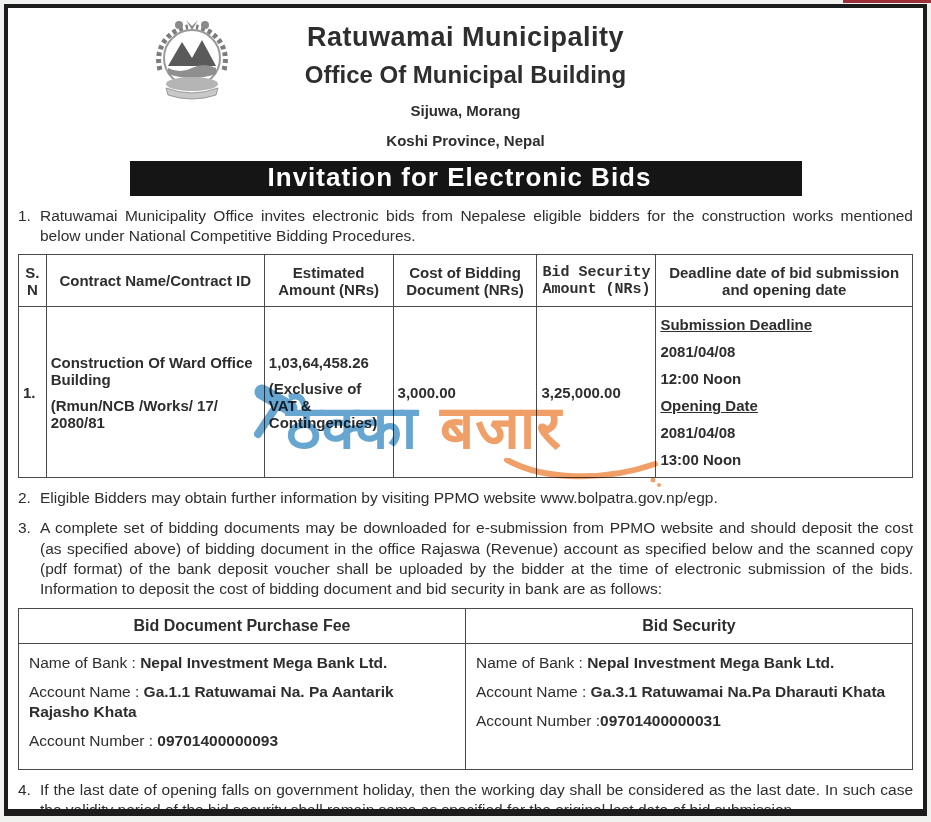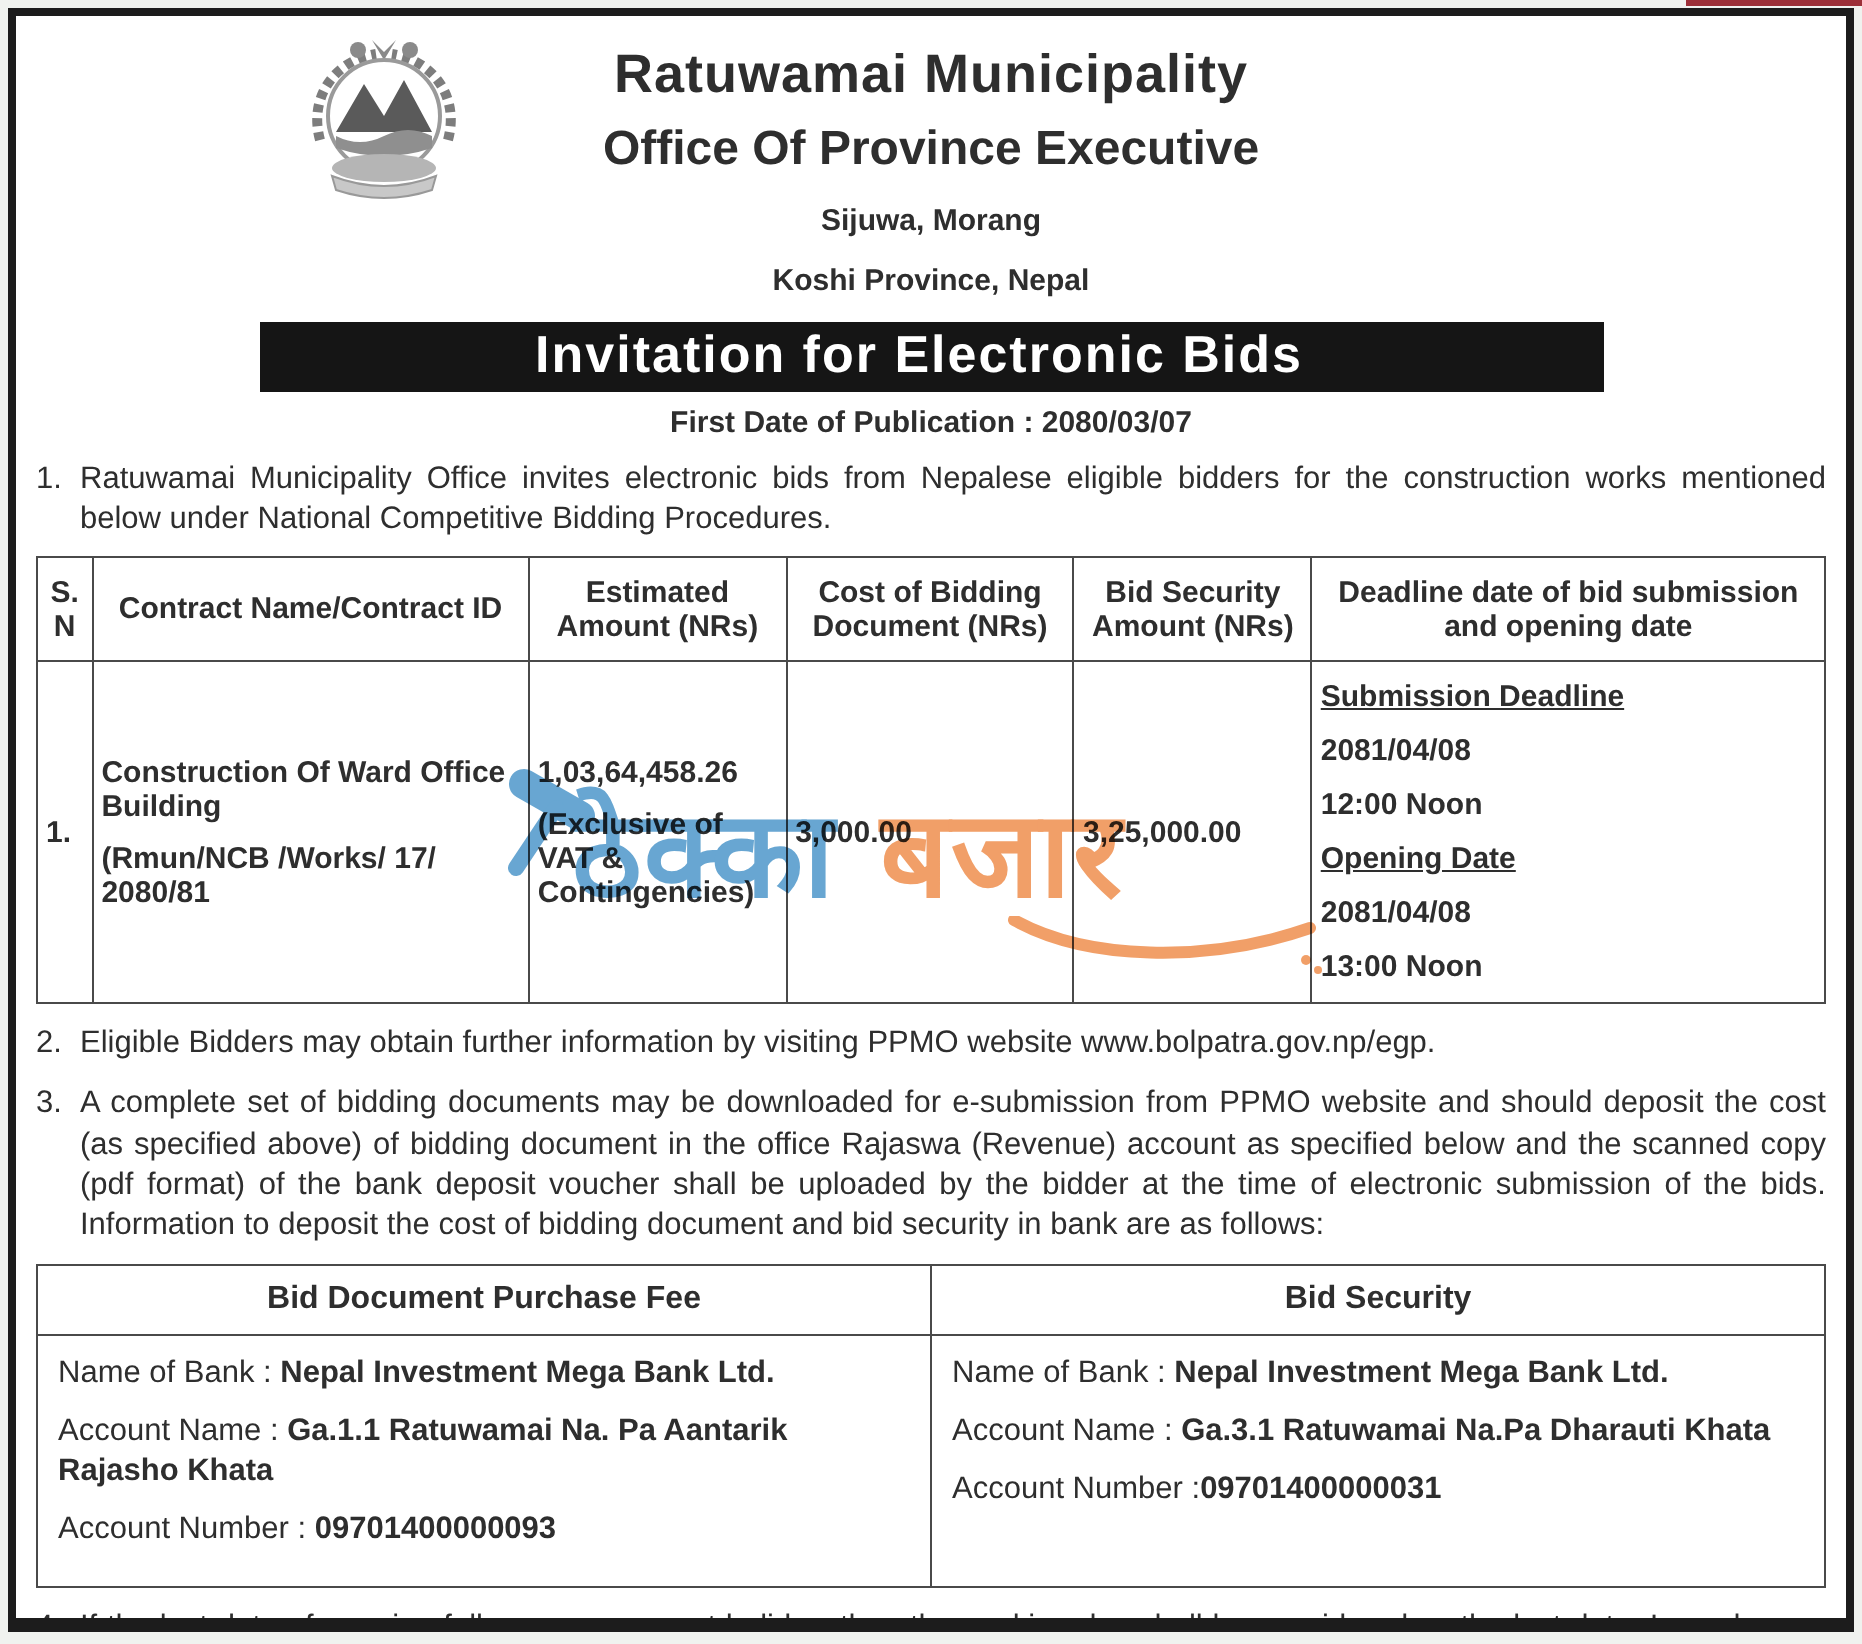--- a/index.html
+++ b/index.html
@@ -26,21 +26,21 @@
   .item .num { width:22px; flex:none; }
   .item .txt { flex:1; text-align:justify; }
 
   
   table { border-collapse:collapse; width:100%; }
   .bid-table { margin-top:8px; }
   .bid-table th, .bid-table td { border:1.5px solid #4a4a4a; font-size:15px; }
   .bid-table th { font-weight:bold; text-align:center; padding:6px 4px; height:52px; }
   .bid-table td { text-align:left; vertical-align:middle; height:171px; padding:4px;font-weight:bold; }
   .c-sn { width:3.1%; } .c-name { width:24.4%; } .c-amt { width:14.4%; }
-  .c-cost { width:16.1%; } .c-sec { width:13.3%; } .c-dl { width:28.7%; }
+  .c-cost { width:16.1%; } .c-sec { width:13.3%;font-family:Liberation Mono, monospace; } .c-dl { width:28.7%; }
   .gap8 { height:9px; }
   .dl-line { line-height:27px; }
   .underline { text-decoration:underline; }
 
   
   .watermark { position:absolute; left:248px; top:378px; width:420px; height:110px;
                pointer-events:none; mix-blend-mode:multiply; opacity:.92; }
   .wm-gavel { position:absolute; left:0; top:2px; }
   .wm-text { position:absolute; left:38px; top:6px; font-family:"DejaVu Sans",sans-serif;
              font-size:60px; font-weight:bold; white-space:nowrap; letter-spacing:1px; }
@@ -76,25 +76,24 @@
         </g>
         <circle cx="46" cy="40" r="28" fill="#fff" stroke="#9a9a9a" stroke-width="2"></circle>
         <g fill="#5a5a5a">
           <polygon points="22,48 36,24 46,40 56,22 70,48"></polygon>
         </g>
         <path d="M22,50 Q34,56 46,50 Q58,44 70,50 L70,56 Q46,64 22,56 Z" fill="#8f8f8f"></path>
         <ellipse cx="46" cy="66" rx="26" ry="7" fill="#b5b5b5"></ellipse>
         <path d="M20,70 Q46,80 72,70 L70,77 Q46,85 22,77 Z" fill="#c8c8c8" stroke="#999" stroke-width="1"></path>
       </svg>
       <div class="h-muni">Ratuwamai Municipality</div>
-      <div class="h-office">Office Of Province Executive</div>
+      <div class="h-office">Office Of Municipal Building</div>
       <div class="h-sub">Sijuwa, Morang</div>
       <div class="h-sub">Koshi Province, Nepal</div>
       <div class="banner">Invitation for Electronic Bids</div>
-      <div class="pubdate">First Date of Publication : 2080/03/07</div>
     </div>
 
     <div class="item">
       <span class="num">1.</span>
       <span class="txt">Ratuwamai Municipality Office invites electronic bids from Nepalese eligible bidders for the construction works mentioned below under National Competitive Bidding Procedures.</span>
     </div>
 
     <table class="bid-table">
       <tbody>
           <tr>

